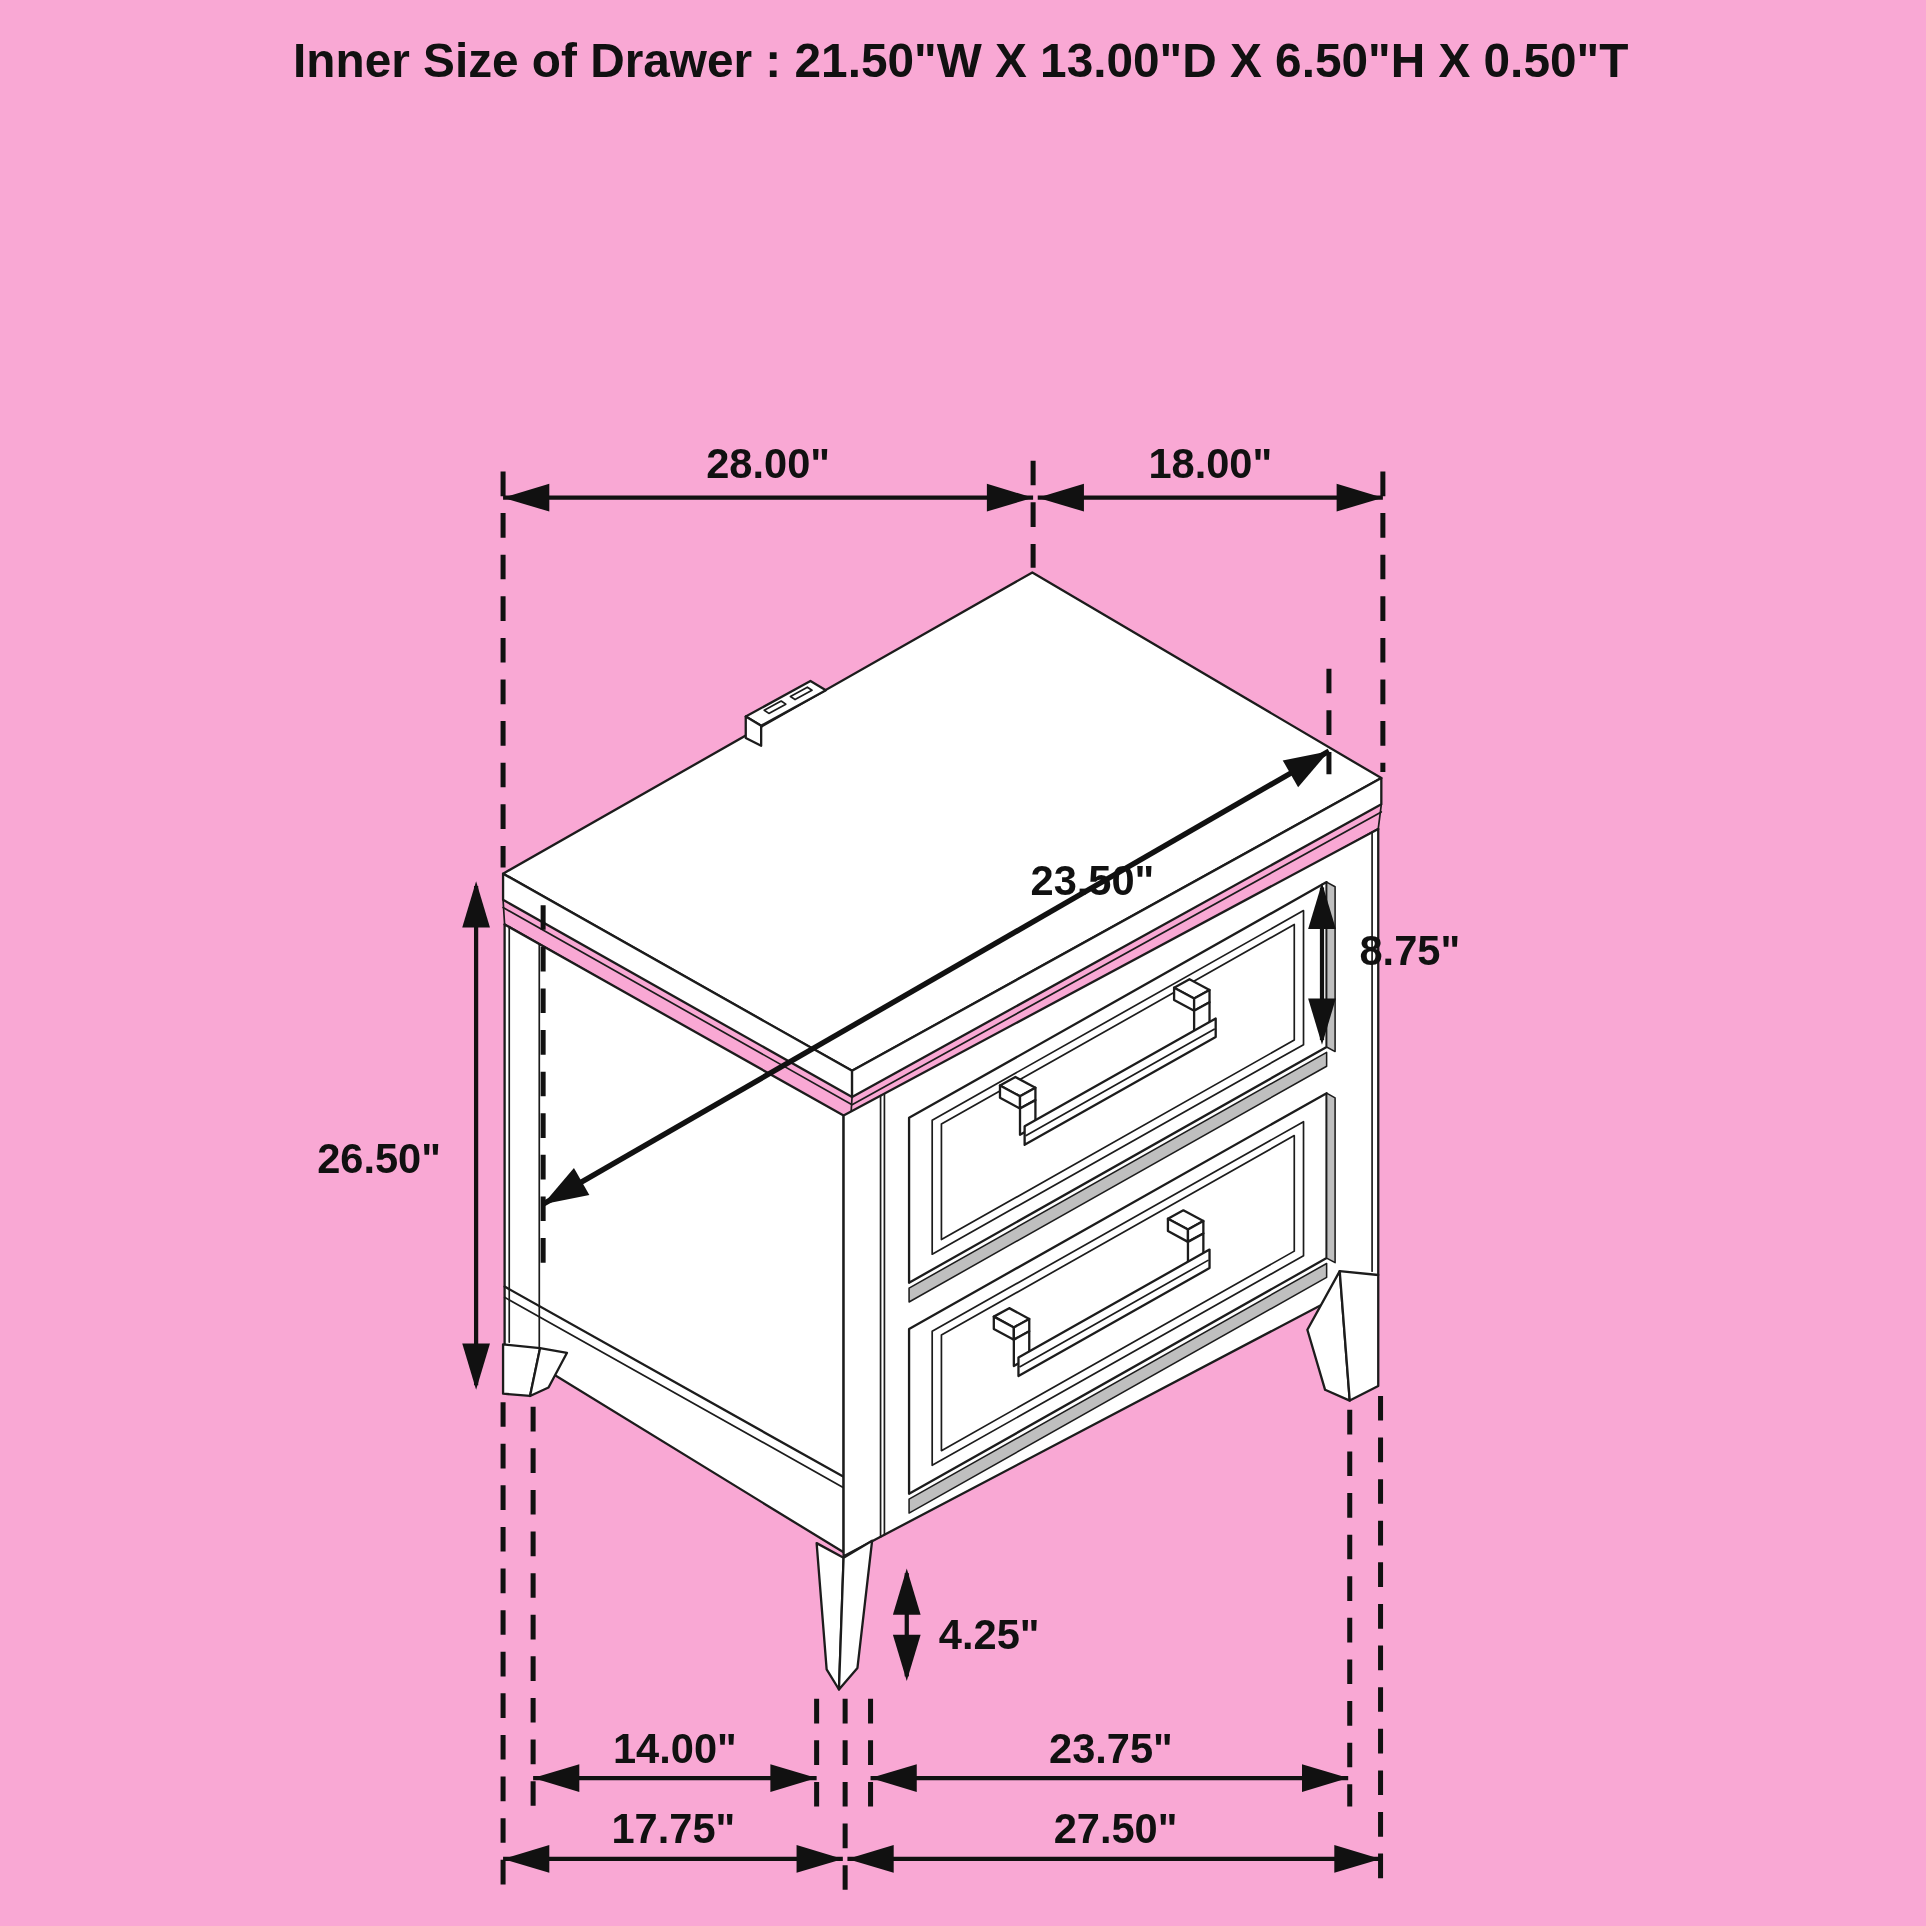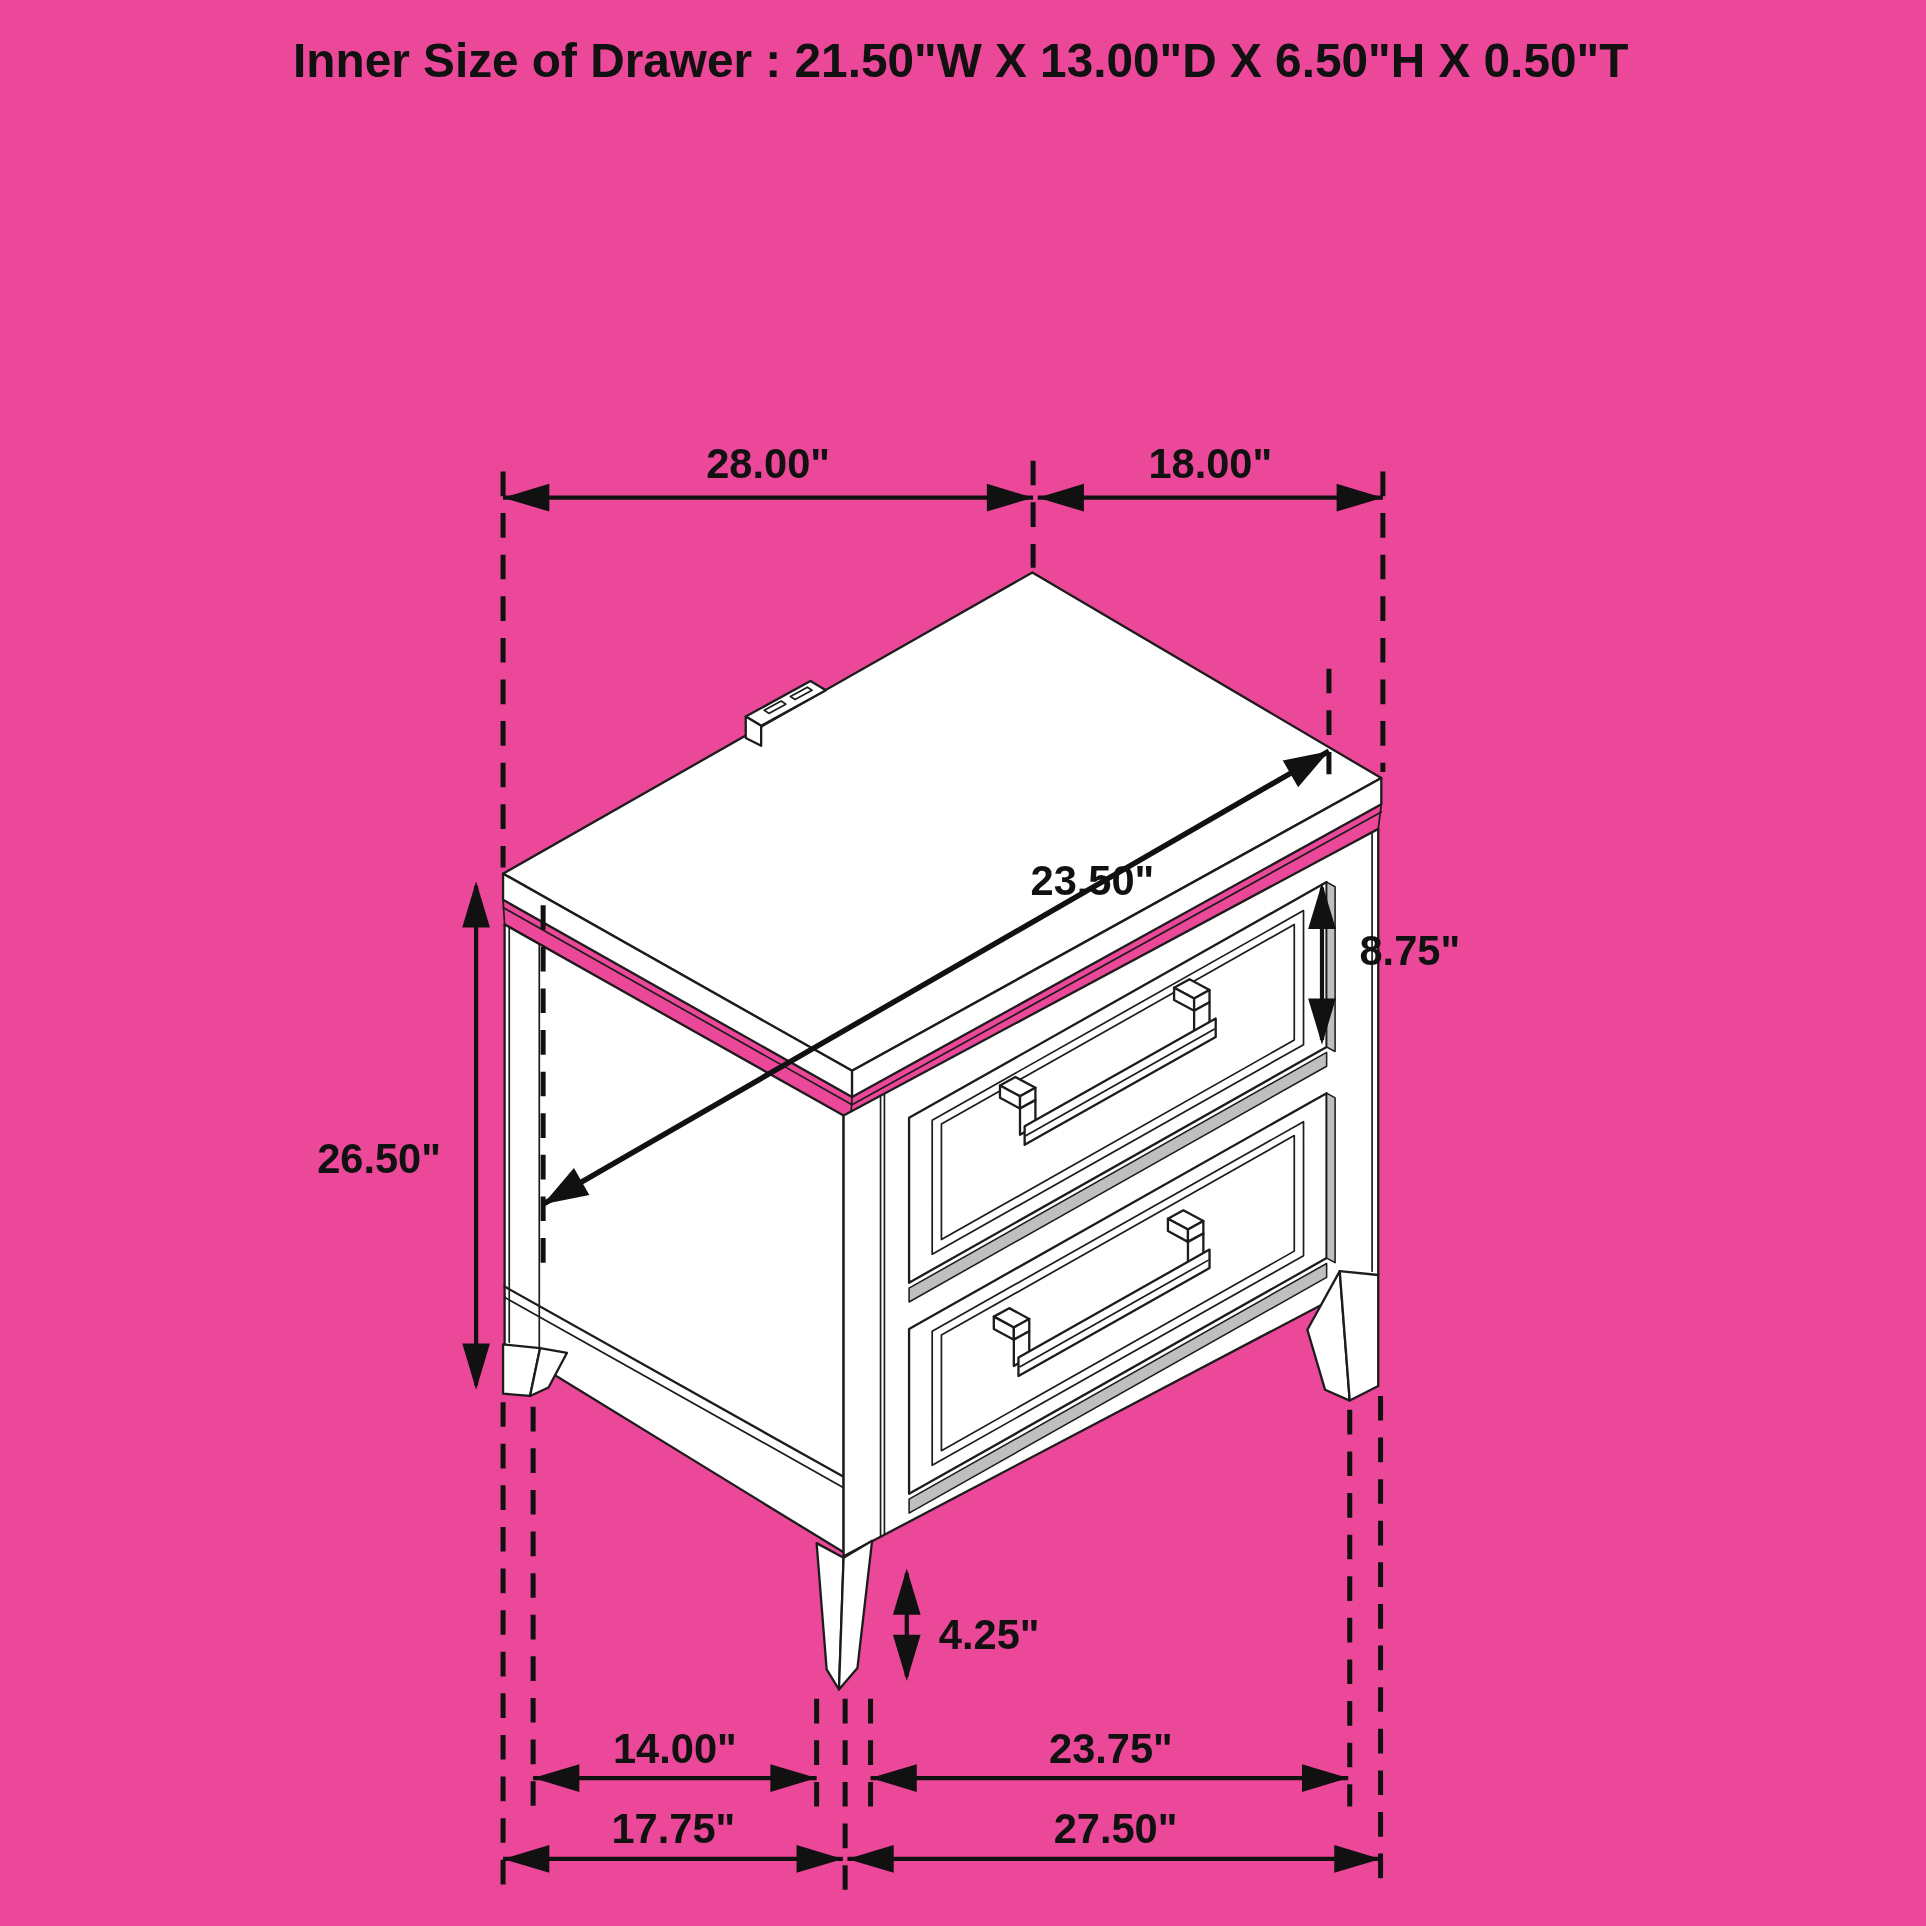--- a/index.html
+++ b/index.html
@@ -1,16 +1,16 @@
 <!DOCTYPE html>
 <html style="font-size:12.3px"><head>
 <meta charset="utf-8">
 <style>
   html,body{margin:0;padding:0;background:#ffffff;}
-  .stage{position:relative;width:1926px;height:1926px;background:#ec4899;overflow:hidden;
+  .stage{position:relative;width:1926px;height:1926px;background:#f9a8d4;overflow:hidden;
          font-family:"Liberation Sans", sans-serif;}
   svg{position:absolute;left:0;top:0;width:100%;height:100%;}
   text{font-family:"Liberation Sans","DejaVu Sans",sans-serif;font-weight:bold;fill:#111111;}
   .dim-label{font-size:54px;}
   .title-label{font-size:62px;}
   .edge{fill:none;stroke:#1c1c1c;stroke-width:3;stroke-linejoin:round;stroke-linecap:round;}
   .face{fill:#ffffff;stroke:#1c1c1c;stroke-width:3;stroke-linejoin:round;}
   .thin{fill:none;stroke:#1c1c1c;stroke-width:2.2;stroke-linejoin:round;stroke-linecap:round;}
   .shade{fill:#bfbfbf;stroke:#1c1c1c;stroke-width:2;stroke-linejoin:round;}
   .dash{fill:none;stroke:#111111;stroke-width:6.5;stroke-dasharray:32 22;stroke-linecap:butt;}

